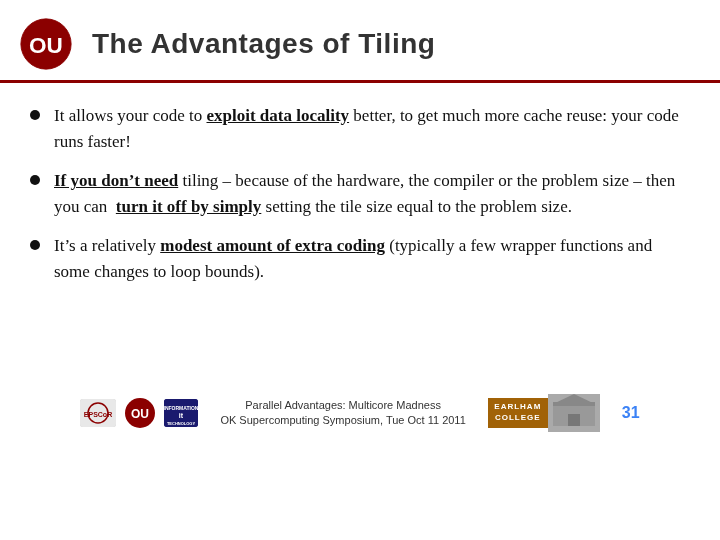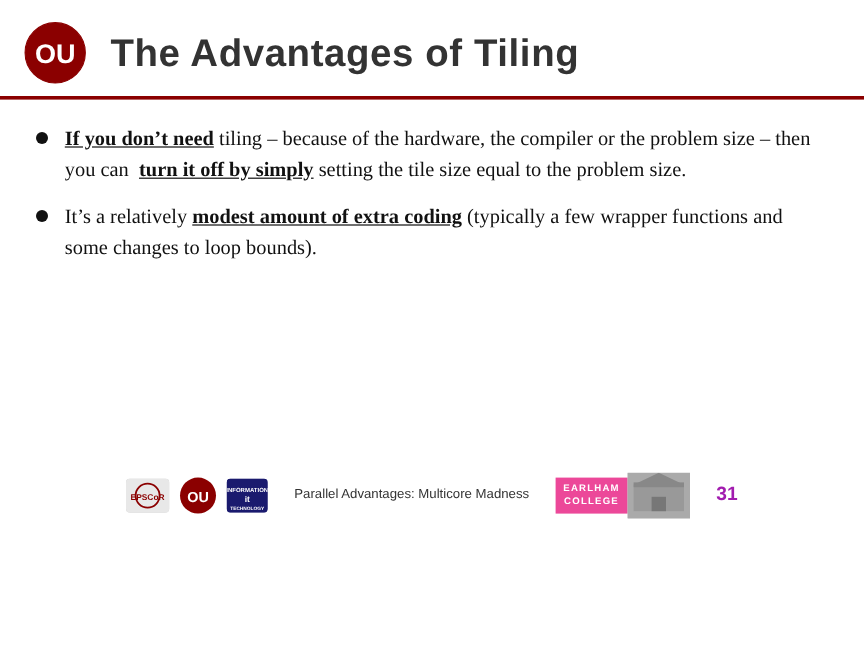--- a/index.html
+++ b/index.html
@@ -31,21 +31,21 @@
     }
 
     .ou-logo {
       width: 52px;
       height: 52px;
       margin-right: 20px;
       flex-shrink: 0;
     }
 
     .title {
-      font-size: 32px;
+      font-size: 28px;
       font-weight: bold;
       color: #333333;
       font-family: Arial, sans-serif;
       letter-spacing: 0.5px;
     }
 
     
     .content {
       padding: 10px 30px 10px 30px;
     }
@@ -113,21 +113,21 @@
 
     .earlham-badge {
       display: flex;
       align-items: center;
       margin-left: 8px;
     }
 
     .page-num {
       font-size: 16px;
       font-weight: bold;
-      color: #a21caf;
+      color: #3b82f6;
       font-family: Arial, sans-serif;
       margin-left: 8px;
     }
 
     
     .footer-logo-small {
       width: 36px;
       height: 28px;
       background: #ccc;
       border-radius: 3px;
@@ -181,20 +181,26 @@
     <svg class="ou-logo" viewBox="0 0 60 60">
       <circle cx="30" cy="30" r="29" fill="#8B0000" stroke="#8B0000" stroke-width="1"></circle>
       <text x="30" y="40" text-anchor="middle" fill="white" font-size="26" font-weight="bold" font-family="Arial, sans-serif">OU</text>
     </svg>
     <span class="title">The Advantages of Tiling</span>
   </div>
 
   <div class="content">
     <ul class="bullet-list">
 
+      <li>
+        <span class="bullet-dot"></span>
+        <span class="bullet-text">
+          It allows your code to <span class="underline-bold">exploit data locality</span> better, to get much more cache reuse: your code runs faster!
+        </span>
+      </li>
 
       <li>
         <span class="bullet-dot"></span>
         <span class="bullet-text">
           <span class="underline-bold">If you don’t need</span> tiling – because of the hardware, the compiler or the problem size – then you can &nbsp;<span class="underline-bold">turn it off by simply</span> setting the tile size equal to the problem size.
         </span>
       </li>
 
       <li>
         <span class="bullet-dot"></span>
@@ -228,24 +234,25 @@
           <rect width="34" height="28" rx="3" fill="#1a1a6e"></rect>
           <text x="17" y="11" text-anchor="middle" font-size="5" fill="white" font-family="Arial" font-weight="bold">INFORMATION</text>
           <text x="17" y="19" text-anchor="middle" font-size="7" fill="white" font-family="Arial" font-weight="bold">it</text>
           <text x="17" y="26" text-anchor="middle" font-size="4" fill="white" font-family="Arial">TECHNOLOGY</text>
         </svg>
       </div>
     </div>
 
     <div class="footer-text">
       <div>Parallel Advantages: Multicore Madness</div>
+      <div>OK Supercomputing Symposium, Tue Oct 11 2011</div>
     </div>
 
     <div class="earlham-badge">
-      <div style="background:#ec4899; color:#ffffff; font-family:Arial,sans-serif; font-size:8px; font-weight:bold; padding:4px 5px; text-align:center; line-height:1.35; letter-spacing:1px; width:60px;">
+      <div style="background:#a16207; color:#ffffff; font-family:Arial,sans-serif; font-size:8px; font-weight:bold; padding:4px 5px; text-align:center; line-height:1.35; letter-spacing:1px; width:60px;">
         EARLHAM<br>COLLEGE
       </div>
 
       <div class="img-placeholder">
         <svg width="52" height="38" viewBox="0 0 52 38">
           <rect width="52" height="38" fill="#aaaaaa"></rect>
           <rect x="5" y="10" width="42" height="22" fill="#999"></rect>
           <rect x="20" y="20" width="12" height="12" fill="#777"></rect>
           <rect x="5" y="8" width="42" height="4" fill="#888"></rect>
           <polygon points="26,0 5,10 47,10" fill="#888"></polygon>

